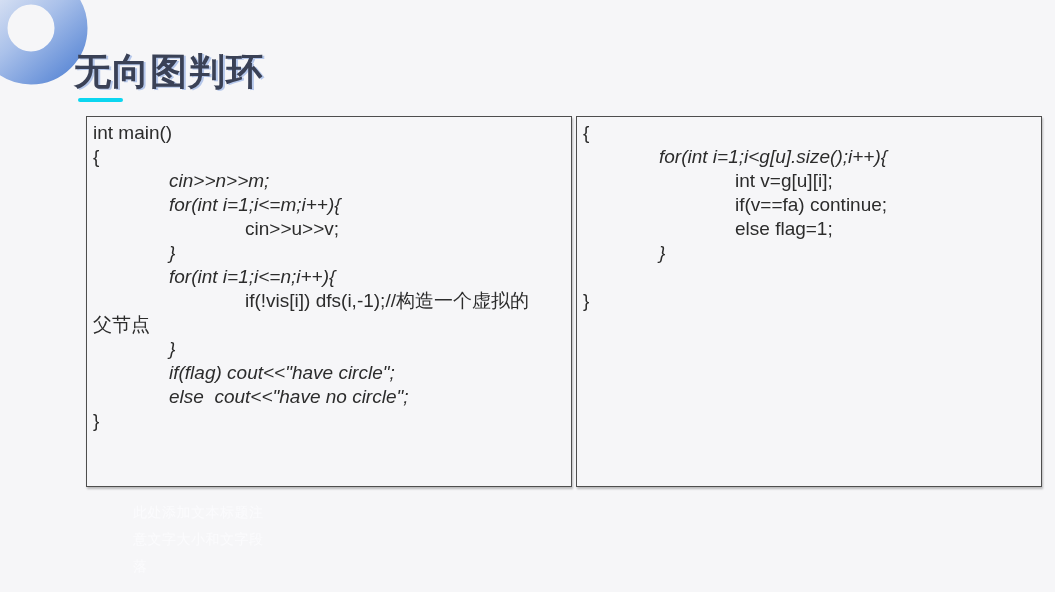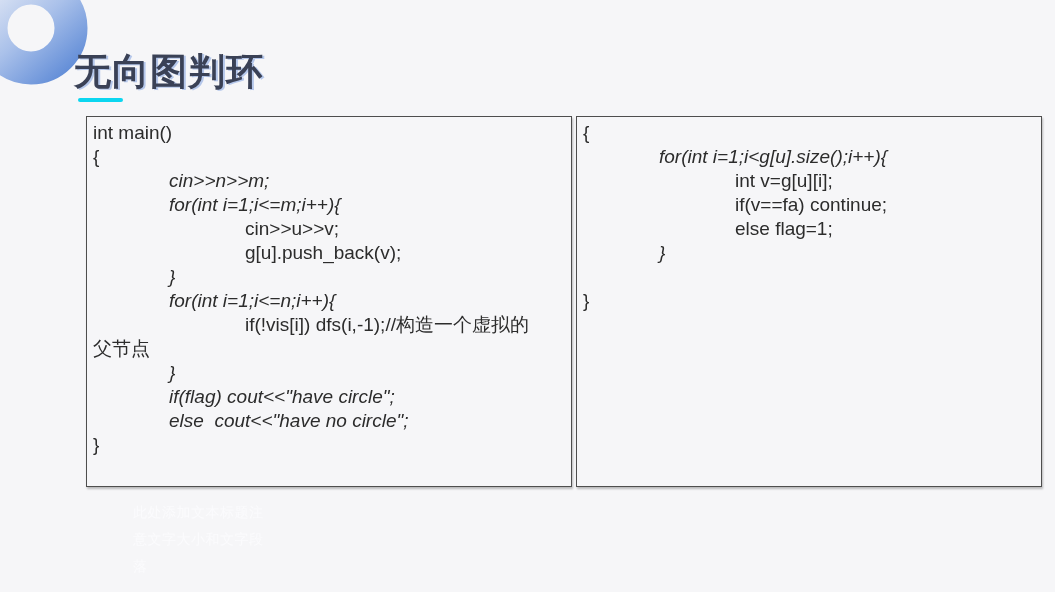--- a/index.html
+++ b/index.html
@@ -112,21 +112,20 @@
 
   <div class="slide-title">无向图判环</div>
   <div class="title-underline"></div>
 
   <div class="code-box left">
       <div class="code-line indent-0">int main()</div>
       <div class="code-line indent-0">{</div>
       <div class="code-line indent-1">cin&gt;&gt;n&gt;&gt;m;</div>
       <div class="code-line indent-1">for(int i=1;i&lt;=m;i++){</div>
       <div class="code-line indent-2">cin&gt;&gt;u&gt;&gt;v;</div>
-      <div class="code-line indent-2">g[u].push_back(v);</div>
       <div class="code-line indent-1">}</div>
       <div class="code-line indent-1">for(int i=1;i&lt;=n;i++){</div>
       <div class="code-line indent-2">if(!vis[i]) dfs(i,-1);//构造一个虚拟的</div>
       <div class="code-line indent-0">父节点</div>
       <div class="code-line indent-1">}</div>
       <div class="code-line indent-1">if(flag) cout&lt;&lt;"have circle";</div>
       <div class="code-line indent-1">else  cout&lt;&lt;"have no circle";</div>
       <div class="code-line indent-0">}</div>
     </div>
 

